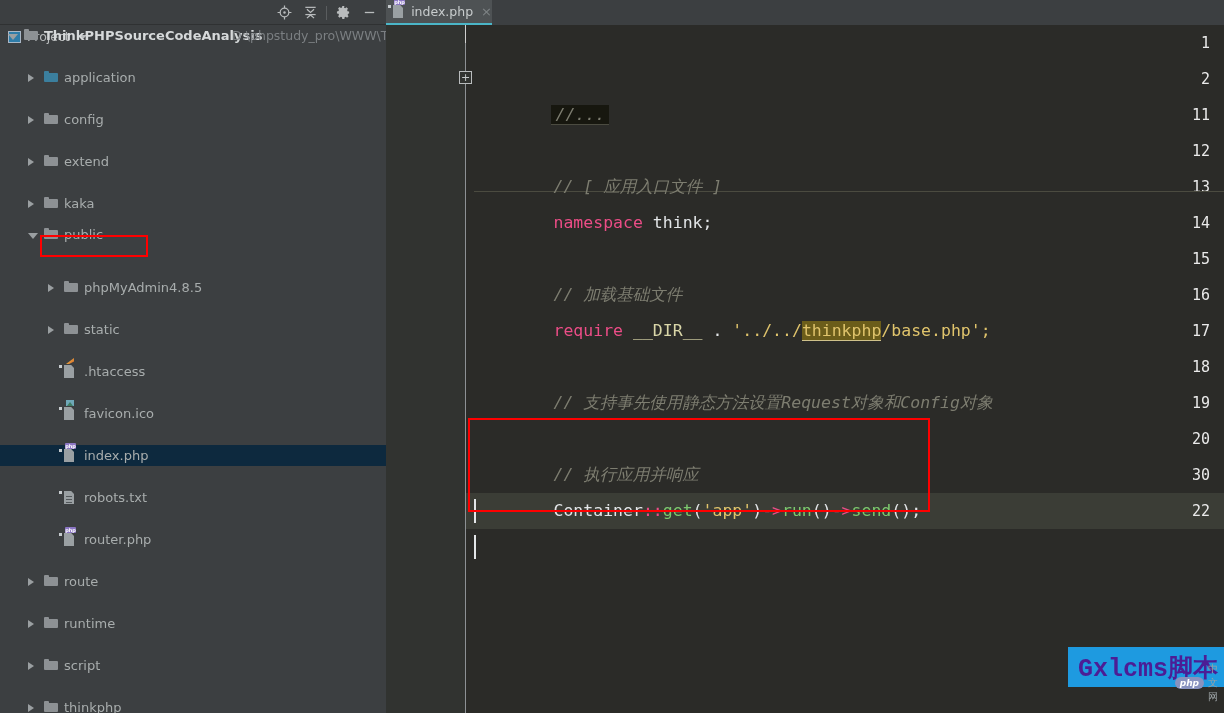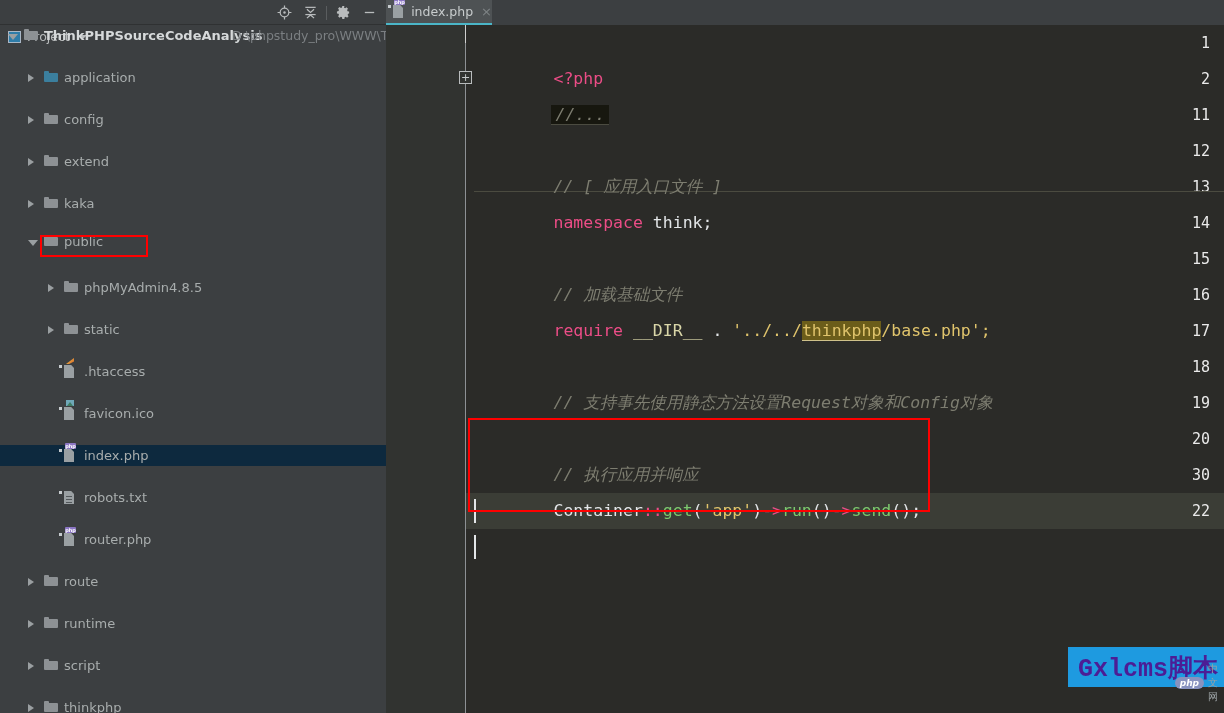--- a/index.html
+++ b/index.html
@@ -185,21 +185,21 @@
           <div class="row" style="top: 63px;">
             <span class="arrow" style="left:28px"></span>
             <span class="ico" style="left:44px"><span class="folder"><i class="tabf"></i><i class="body"></i></span></span>
             <span class="lbl" style="left:64px">extend</span>
           </div>
           <div class="row" style="top: 84px;">
             <span class="arrow" style="left:28px"></span>
             <span class="ico" style="left:44px"><span class="folder"><i class="tabf"></i><i class="body"></i></span></span>
             <span class="lbl" style="left:64px">kaka</span>
           </div>
-          <div class="row" style="top: 101px; padding-left: 39px;">
+          <div class="row" style="top: 94px; padding-left: 39px;">
             <span class="arrow open" style="left:28px"></span>
             <span class="ico" style="left:44px"><span class="folder"><i class="tabf"></i><i class="body"></i></span></span>
             <span class="lbl" style="left:64px">public</span>
           </div>
           <div class="row" style="top: 126px; padding-left: 8px;">
             <span class="arrow" style="left:48px"></span>
             <span class="ico" style="left:64px"><span class="folder"><i class="tabf"></i><i class="body"></i></span></span>
             <span class="lbl" style="left:84px">phpMyAdmin4.8.5</span>
           </div>
           <div class="row" style="top: 147px;">
@@ -287,23 +287,20 @@
           <div class="ln" style="top: 432px;">30</div>
           <div class="ln" style="top: 468px;">22</div>
         </div>
 
       <div id="indentguide" style="top:18px;height:672px;"></div>
 
       <div id="foldmark" style="left:73px;top:46px;">+</div>
 
       <div id="cmtline-sep" style="left:88px;top:166px;width:750px;"></div>
 
-      <div class="crow pad" style="top:0px">
-        <span class="kw">&lt;?php</span>
-      </div>
 
       <div class="crow" style="top:36px;left:86px">
         <span class="folded"><span class="cmt">//...</span></span>
       </div>
 
       <div class="crow pad" style="top:72px"></div>
 
       <div class="crow pad" style="top:108px">
         <span class="cmt">// [ 应用入口文件 ]</span>
       </div>

